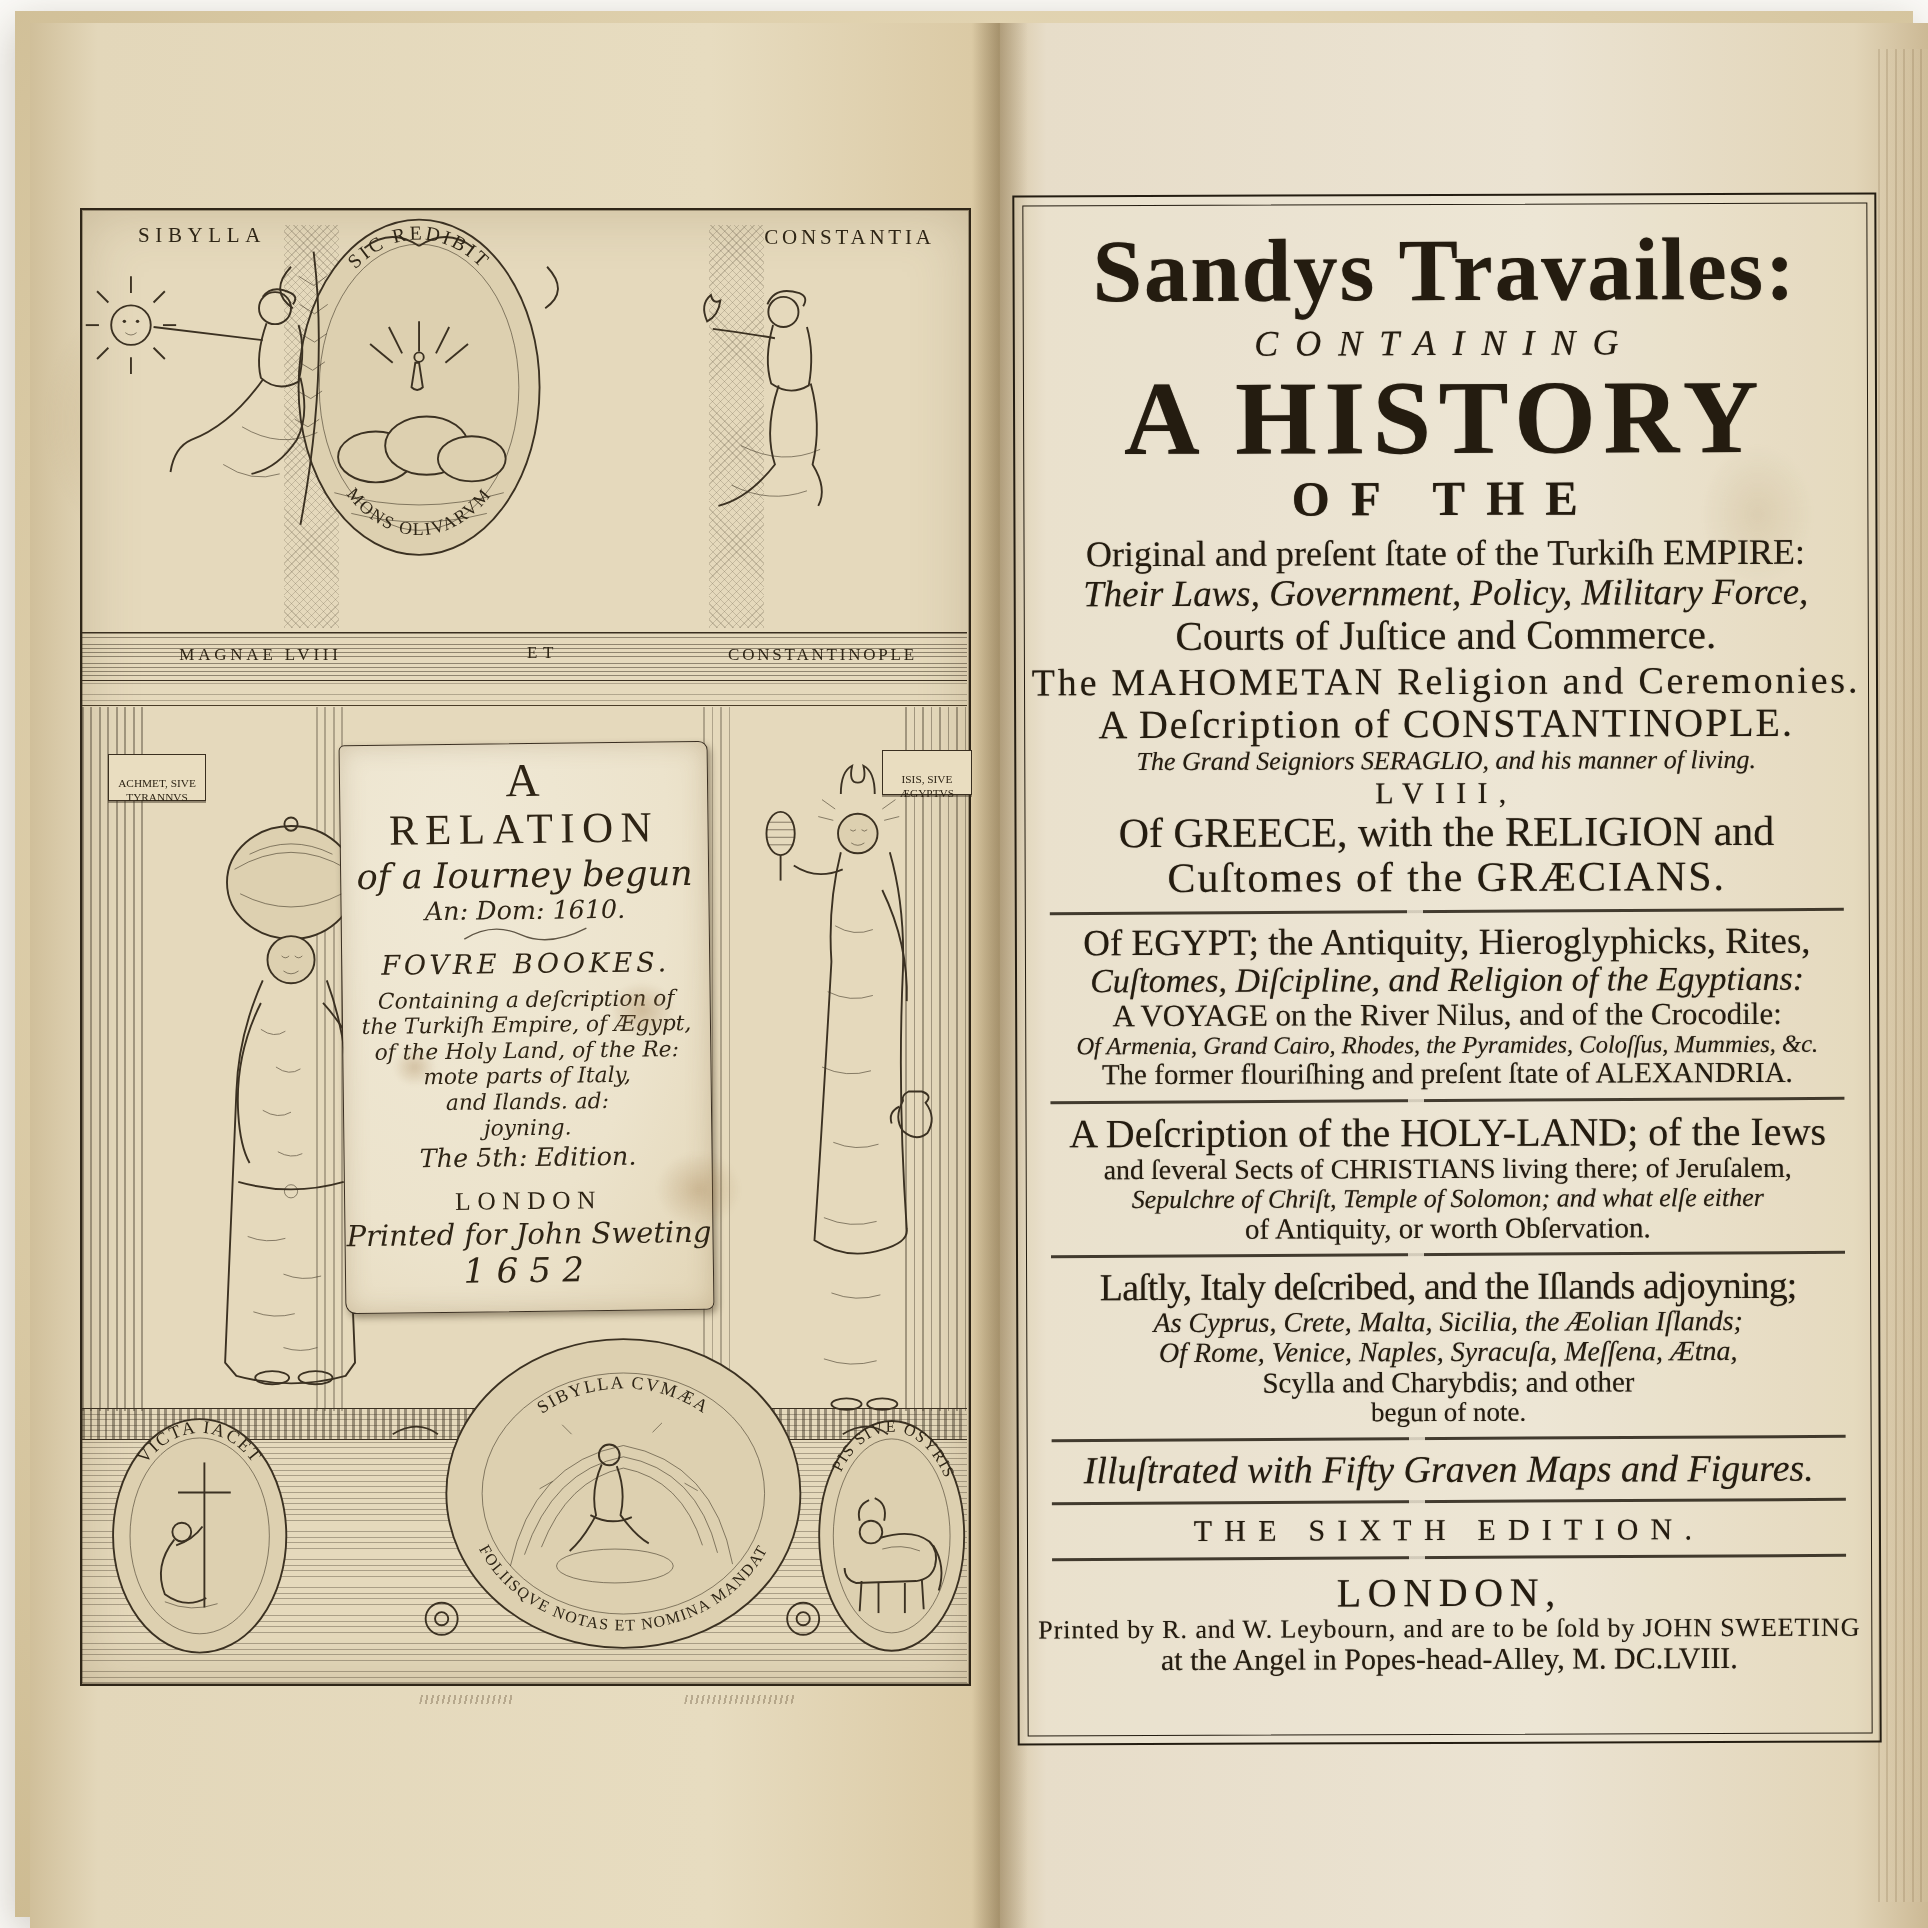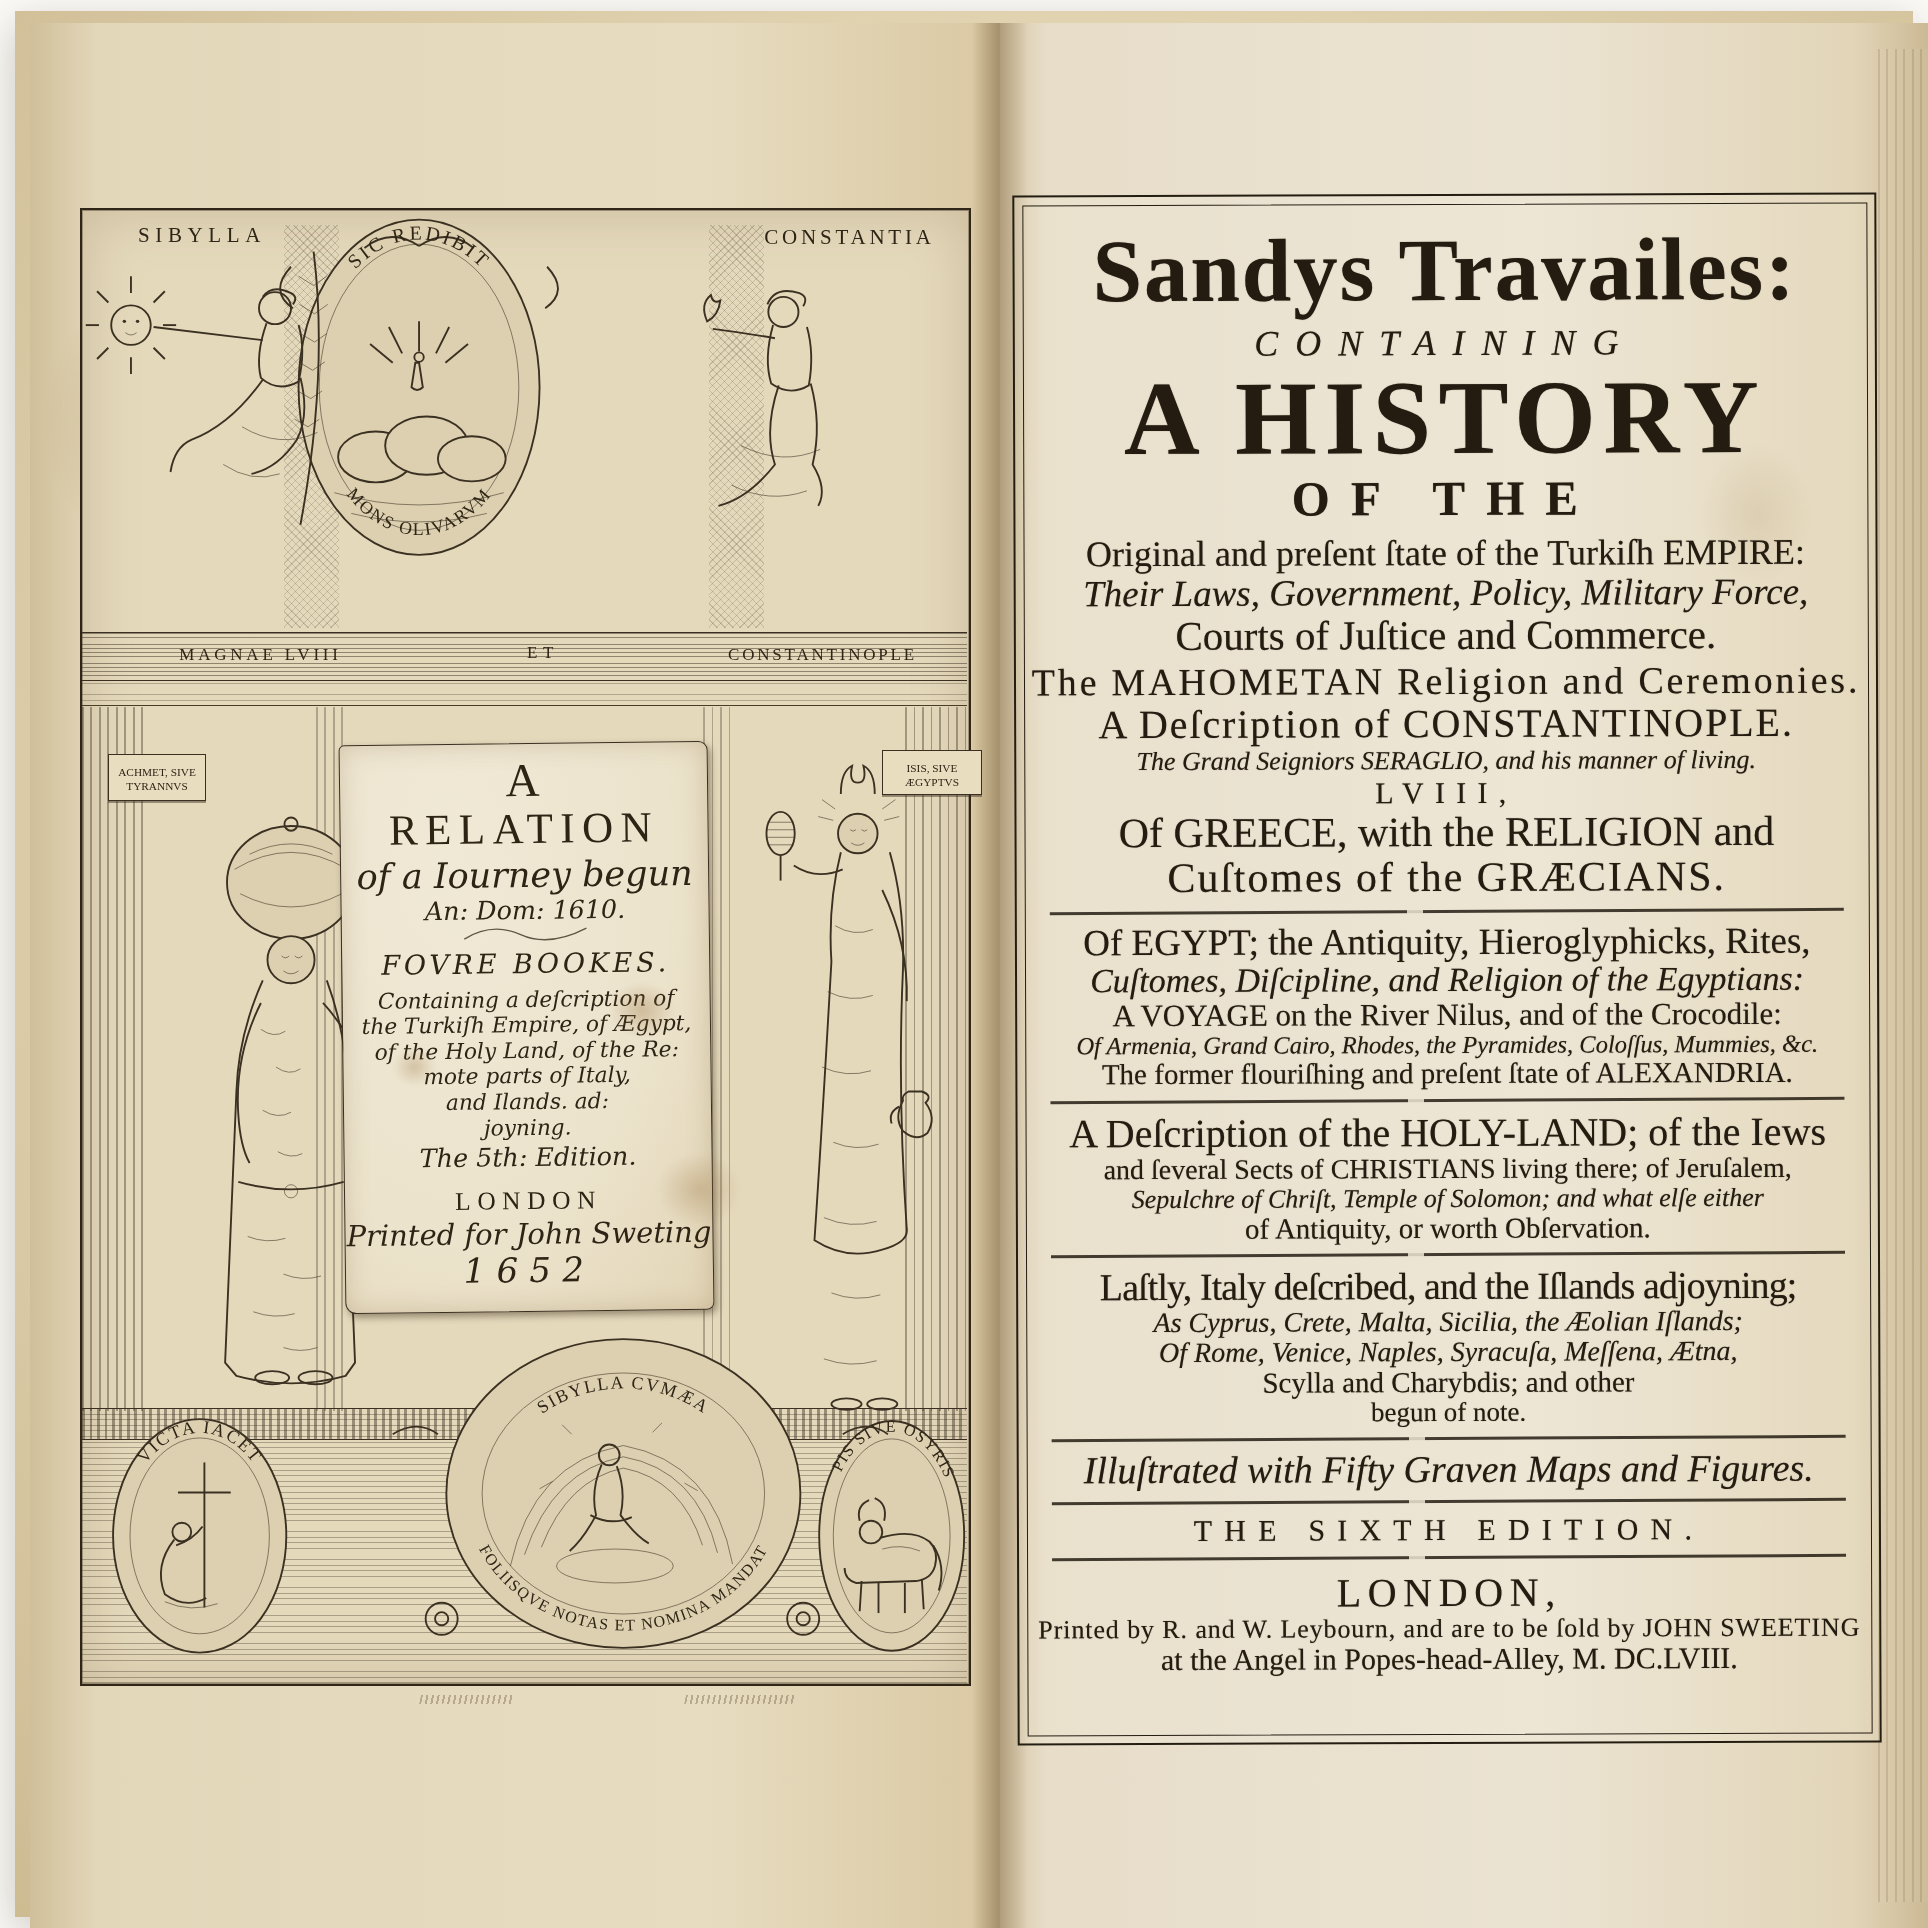--- a/index.html
+++ b/index.html
@@ -47,23 +47,23 @@
   .baseband{left:0;top:1198px;width:885px;height:32px;border-top:1.9px solid #3a2f20;border-bottom:1.9px solid #3a2f20;
     background:repeating-linear-gradient(90deg,rgba(59,49,34,.45) 0 2.8px,transparent 2.8px 7.5px);}
 
   .eng-label{font-family:"Liberation Serif",serif;color:#2e2516;text-align:center;}
   .lab-veritas{left:26px;top:13px;width:188px;font-size:21px;letter-spacing:5.6px;}
   .lab-constantia{left:650px;top:15px;width:235px;font-size:21px;letter-spacing:3.8px;}
   .fr-l{left:75px;top:435px;width:207px;font-size:17px;letter-spacing:3.8px;}
   .fr-c{left:414px;top:433px;width:94px;font-size:17px;letter-spacing:5.6px;}
   .fr-r{left:618px;top:435px;width:245px;font-size:17px;letter-spacing:2.8px;}
   .plaque{background:#e9ddc0;border:1.9px solid #3a2f20;box-shadow:0 1.9px 0 rgba(58,47,32,.5);
-    font-family:"Liberation Serif",serif;color:#2e2516;text-align:center;line-height:1.25;padding-top:10px;}
+    font-family:"Liberation Serif",serif;color:#2e2516;text-align:center;line-height:1.25;padding-top:21px;}
   .plaqL{left:26px;top:544px;width:98px;height:47px;font-size:11.3px;}
-  .plaqR{left:800px;top:540px;width:100px;height:45px;font-size:11.3px;}
+  .plaqR{left:800px;top:540px;width:90px;height:45px;font-size:11.3px;}
 
   .cartouche{left:260px;top:533px;width:369px;height:569px;background:
     radial-gradient(ellipse at 30% 20%,#f0e9d6 0%,#ece3cc 60%,#e2d5b6 100%);
     border:1.9px solid #3a2f22;border-radius:5.6px 9.4px 7.5px 11.3px;
     box-shadow:2.8px 3.8px 7.5px rgba(58,45,24,.45), inset 0 0 24.5px rgba(130,100,55,.25);
     transform:rotate(-0.7deg);display:flex;flex-direction:column;align-items:center;
     font-family:"DejaVu Serif",serif;color:#2e2415;padding-top:11.3px;}
   .c-line{white-space:nowrap;line-height:1.1;}
   .c1{font-size:47px;font-family:"Liberation Serif",serif;letter-spacing:1.9px;}
   .c2{font-size:43px;font-family:"Liberation Serif",serif;letter-spacing:7.5px;margin-top:-1.9px;}

